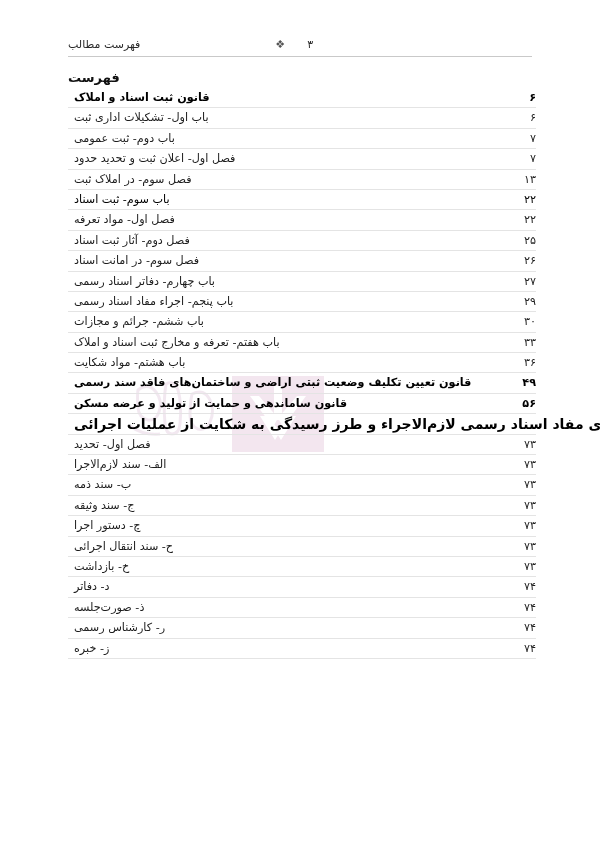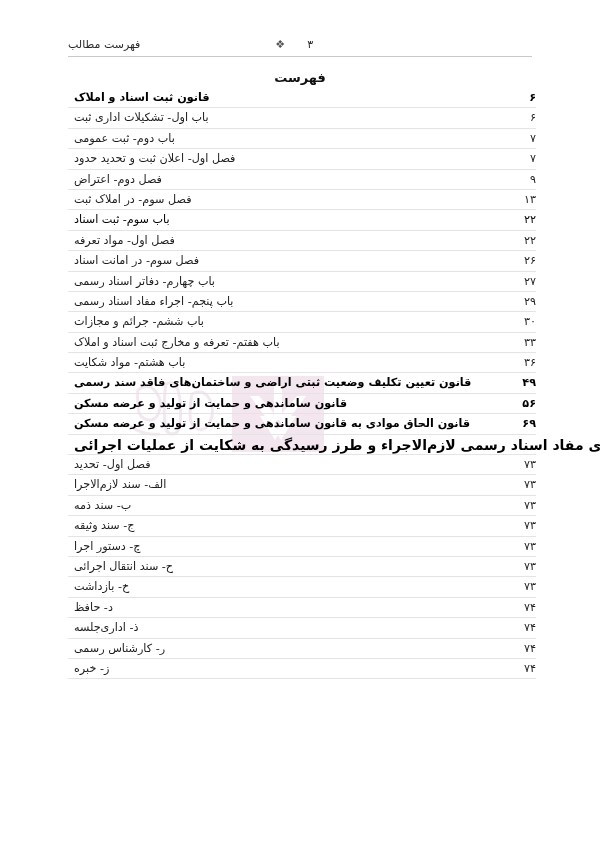--- a/index.html
+++ b/index.html
@@ -95,21 +95,21 @@
     height: 72px;
     opacity: 0.45;
   }
 
   
   .toc-title {
     position: absolute;
     top: 70px;
     left: 68px;
     right: 68px;
-    text-align: center;
+    text-align: left;
     font-size: 13px;
     font-weight: bold;
     color: #111;
     z-index: 2;
   }
 
   .toc {
     position: absolute;
     top: 88px;
     left: 68px;
@@ -213,36 +213,36 @@
     </div>
     <div class="toc-row level-fasl">
       <span class="toc-label">باب دوم- ثبت عمومی</span>
       <span class="toc-page">۷</span>
     </div>
     <div class="toc-row level-item">
       <span class="toc-label">فصل اول- اعلان ثبت و تحدید حدود</span>
       <span class="toc-page">۷</span>
     </div>
     <div class="toc-row level-item">
-      <span class="toc-label">فصل دوم- اعتراض</span>
-      <span class="toc-page">۹</span>
-    </div>
-    <div class="toc-row level-item">
       <span class="toc-label">فصل سوم- در املاک ثبت</span>
       <span class="toc-page">۱۳</span>
     </div>
     <div class="toc-row level-bab">
       <span class="toc-label">باب سوم- ثبت اسناد</span>
       <span class="toc-page">۲۲</span>
     </div>
     <div class="toc-row level-item">
       <span class="toc-label">فصل اول- مواد تعرفه</span>
       <span class="toc-page">۲۲</span>
     </div>
     <div class="toc-row level-item">
+      <span class="toc-label">فصل دوم- آثار ثبت اسناد</span>
+      <span class="toc-page">۲۵</span>
+    </div>
+    <div class="toc-row level-item">
       <span class="toc-label">فصل سوم- در امانت اسناد</span>
       <span class="toc-page">۲۶</span>
     </div>
     <div class="toc-row level-fasl">
       <span class="toc-label">باب چهارم- دفاتر اسناد رسمی</span>
       <span class="toc-page">۲۷</span>
     </div>
     <div class="toc-row level-fasl">
       <span class="toc-label">باب پنجم- اجراء مفاد اسناد رسمی</span>
       <span class="toc-page">۲۹</span>
@@ -260,24 +260,20 @@
       <span class="toc-page">۳۶</span>
     </div>
     <div class="toc-row level-main">
       <span class="toc-label">قانون تعیین تکلیف وضعیت ثبتی اراضی و ساختمان‌های فاقد سند رسمی</span>
       <span class="toc-page">۴۹</span>
     </div>
     <div class="toc-row level-main">
       <span class="toc-label">قانون ساماندهی و حمایت از تولید و عرضه مسکن</span>
       <span class="toc-page">۵۶</span>
     </div>
-    <div class="toc-row level-main">
-      <span class="toc-label">قانون الحاق موادی به قانون ساماندهی و حمایت از تولید و عرضه مسکن</span>
-      <span class="toc-page">۶۹</span>
-    </div>
     <div class="toc-row level-main wide">
       <span class="toc-label">آیین‌نامه اجرای مفاد اسناد رسمی لازم‌الاجراء و طرز رسیدگی به شکایت از عملیات اجرائی</span>
       <span class="toc-page">۷۳</span>
     </div>
     <div class="toc-row level-fasl">
       <span class="toc-label">فصل اول- تحدید</span>
       <span class="toc-page">۷۳</span>
     </div>
     <div class="toc-row level-item">
       <span class="toc-label">الف- سند لازم‌الاجرا</span>
@@ -297,25 +293,25 @@
     </div>
     <div class="toc-row level-item">
       <span class="toc-label">ح- سند انتقال اجرائی</span>
       <span class="toc-page">۷۳</span>
     </div>
     <div class="toc-row level-item">
       <span class="toc-label">خ- بازداشت</span>
       <span class="toc-page">۷۳</span>
     </div>
     <div class="toc-row level-item">
-      <span class="toc-label">د- حافظ</span>
+      <span class="toc-label">د- دفاتر</span>
       <span class="toc-page">۷۴</span>
     </div>
     <div class="toc-row level-item">
-      <span class="toc-label">ذ- اداری‌جلسه</span>
+      <span class="toc-label">ذ- صورت‌جلسه</span>
       <span class="toc-page">۷۴</span>
     </div>
     <div class="toc-row level-item">
       <span class="toc-label">ر- کارشناس رسمی</span>
       <span class="toc-page">۷۴</span>
     </div>
     <div class="toc-row level-item">
       <span class="toc-label">ز- خبره</span>
       <span class="toc-page">۷۴</span>
     </div>

